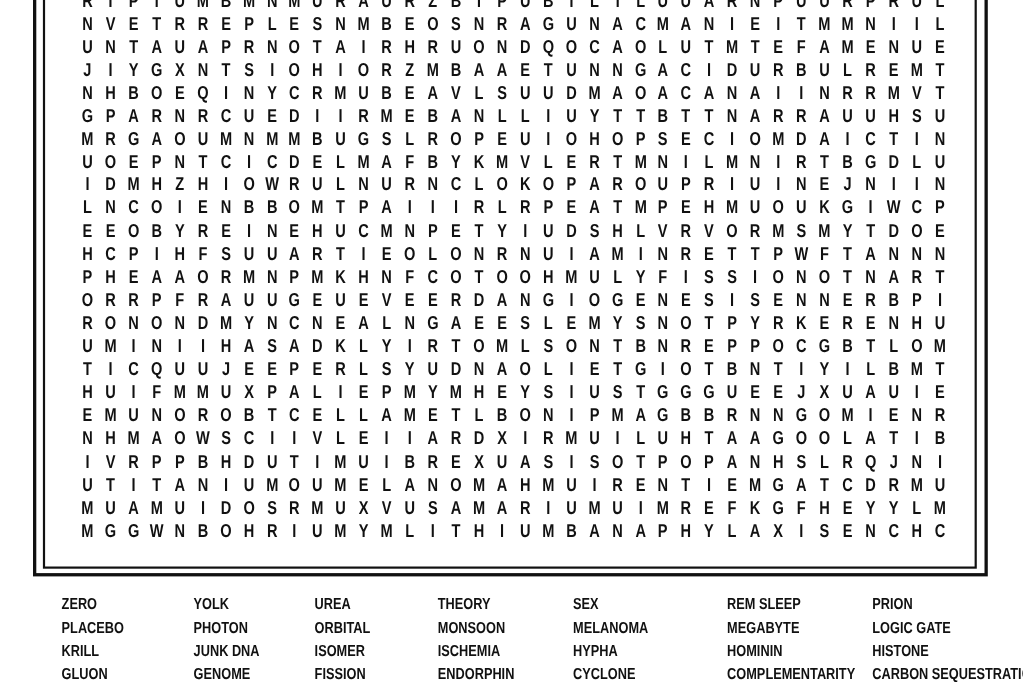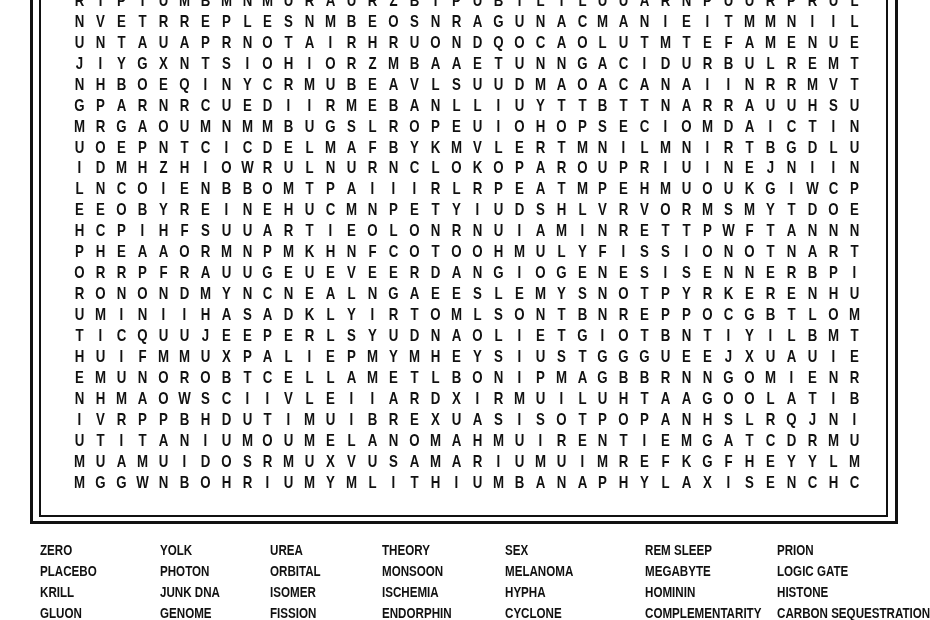--- a/index.html
+++ b/index.html
@@ -21,21 +21,21 @@
     grid-template-columns:repeat(38,20.95px);
     grid-auto-rows:20.95px;
   }
   .cell{
     display:flex;align-items:center;justify-content:center;
     font-size:17px;font-weight:700;color:#111;
     transform:scaleX(0.78);
     line-height:1;
   }
   .word-list{
-    position:absolute;left:0;top:540px;width:764px;height:80px;
+    position:absolute;left:16px;top:540px;width:764px;height:80px;
   }
   .wl-col{position:absolute;top:0;}
   .wl-col:nth-child(1){left:40px;}
   .wl-col:nth-child(2){left:160px;}
   .wl-col:nth-child(3){left:270px;}
   .wl-col:nth-child(4){left:382px;}
   .wl-col:nth-child(5){left:505px;}
   .wl-col:nth-child(6){left:645px;}
   .wl-col:nth-child(7){left:777px;}
   .word{

